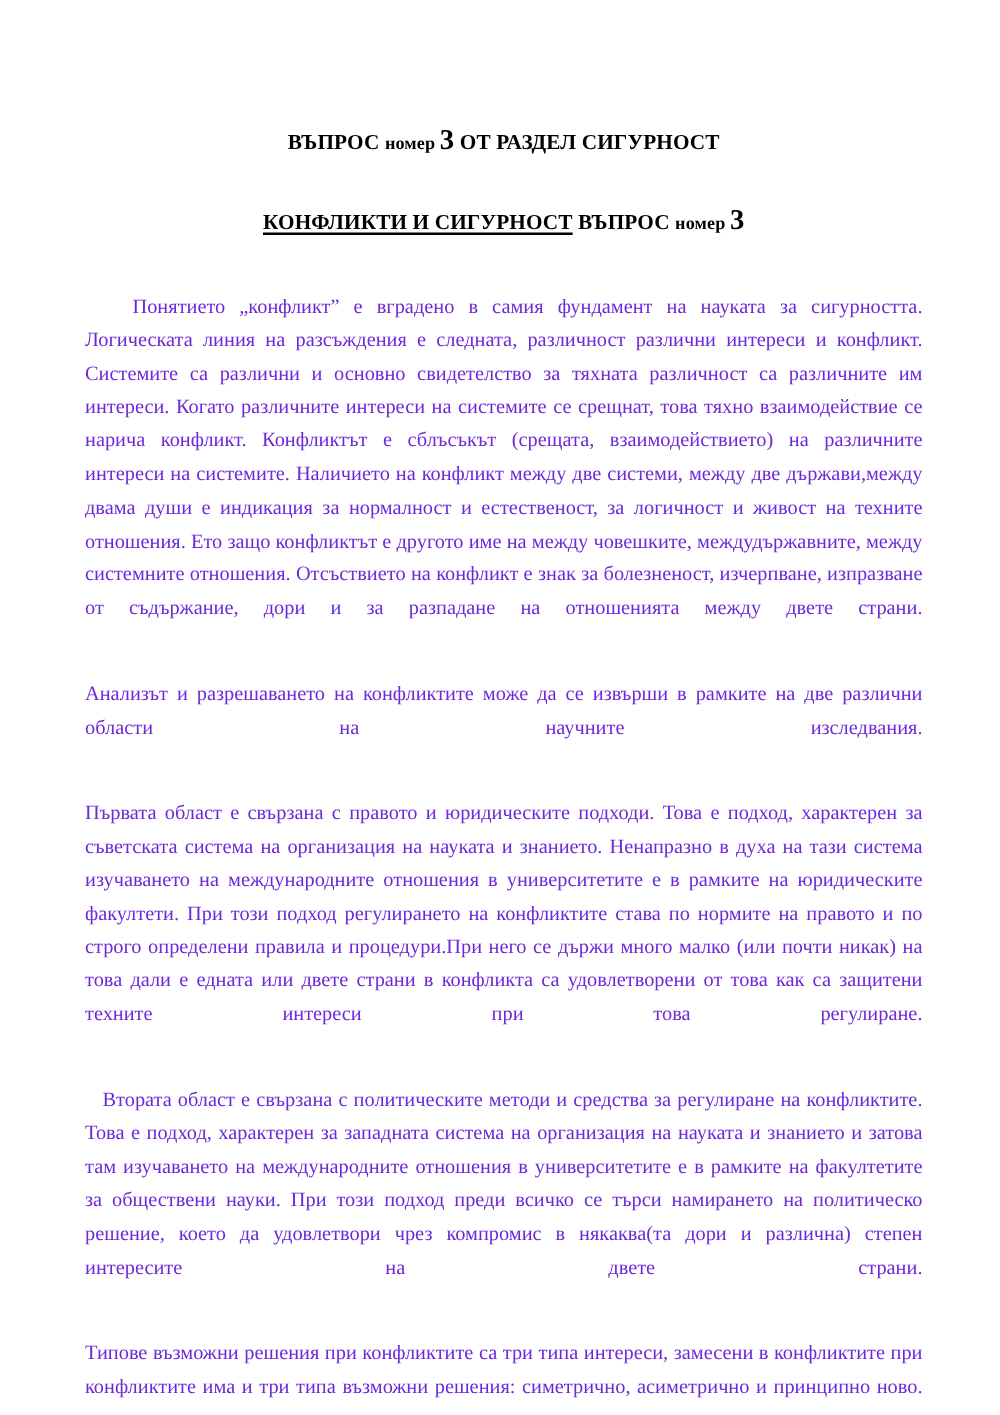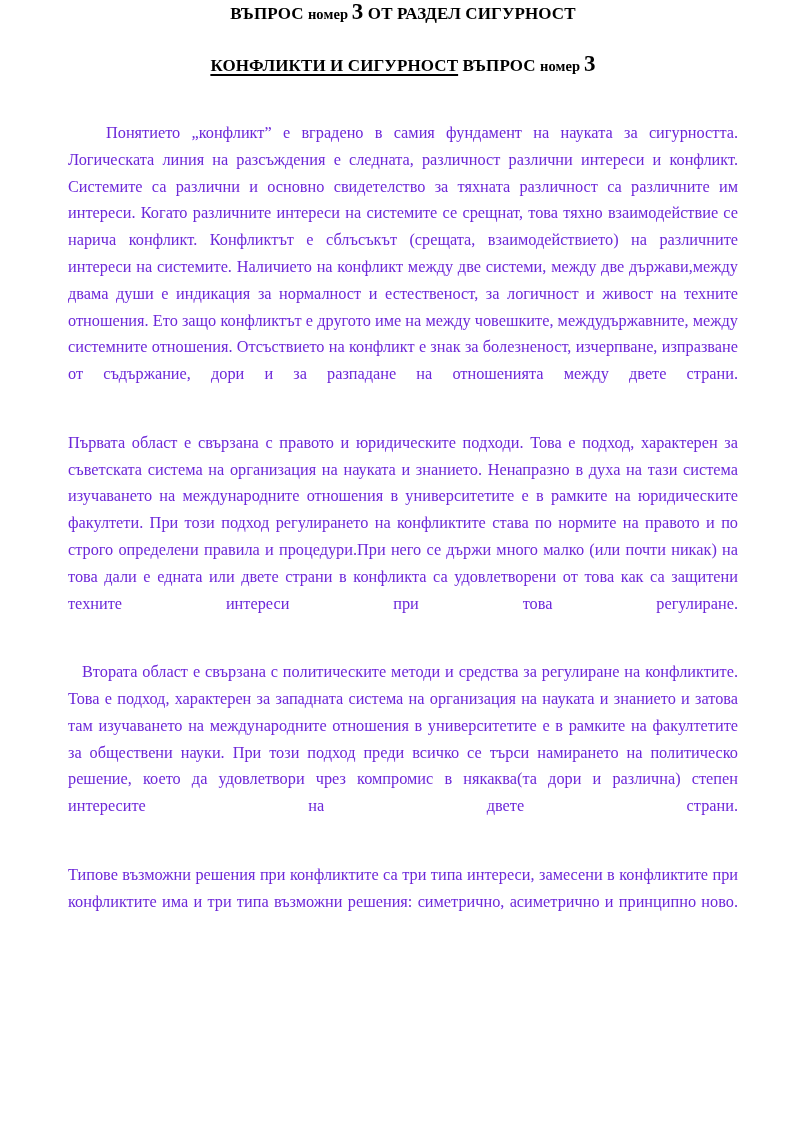--- a/index.html
+++ b/index.html
@@ -27,20 +27,21 @@
 
   .content {
     position: absolute;
     left: 68px;
     top: 0;
     width: 670px;
   }
 
   
   .heading-block {
+    padding-top: 100px;
   }
 
   .doc-heading {
     text-align: center;
     font-weight: bold;
     font-size: 17px;
     line-height: 1.0;
     letter-spacing: 0.1px;
     white-space: nowrap;
   }
@@ -49,21 +50,21 @@
     font-size: 23px;
     line-height: 1.0;
     vertical-align: baseline;
   }
 
   .doc-heading .small-caps-word {
     font-size: 14.5px;
   }
 
   .heading-2 {
-    margin-top: 29px;
+    margin-top: 41px;
   }
 
   .heading-2 .underlined {
     text-decoration: underline;
     text-decoration-thickness: 1.6px;
     text-underline-offset: 2.5px;
   }
 
   
   .body-block {
@@ -121,20 +122,21 @@
       <div class="doc-heading heading-2">
         <span class="underlined">КОНФЛИКТИ И СИГУРНОСТ</span><span> ВЪПРОС </span><span class="small-caps-word">номер </span><span class="big-num">3</span>
       </div>
 
     </div>
 
     <div class="body-block">
 
       <p class="para indent-first">Понятието „конфликт” е вградено в самия фундамент на науката за сигурността. Логическата линия на разсъждения е следната, различност   различни интереси и конфликт. Системите са различни и основно свидетелство за тяхната различност са различните им интереси. Когато различните интереси на системите се срещнат, това тяхно взаимодействие се нарича конфликт. Конфликтът е сблъсъкът (срещата, взаимодействието) на различните интереси на системите. Наличието на конфликт между две системи, между две държави,между двама души е индикация за нормалност и естественост, за логичност  и живост на техните отношения. Ето защо конфликтът е другото име на между човешките, междудържавните, между системните отношения. Отсъствието на конфликт е знак за болезненост, изчерпване, изпразване от съдържание, дори и за разпадане на отношенията между двете страни.</p>
 
+      <p class="para hang">Анализът и разрешаването на конфликтите може да се извърши в рамките на две различни области на научните изследвания.</p>
 
       <p class="para">Първата област е свързана с правото и юридическите подходи. Това е подход, характерен за съветската система на организация на науката и знанието. Ненапразно в духа на тази система изучаването на международните отношения в университетите е в рамките на юридическите факултети. При този подход регулирането на конфликтите става по нормите на правото и по строго определени правила и процедури.При него се държи много малко (или почти никак) на това дали е едната или двете страни в конфликта са удовлетворени от това как са защитени техните интереси при това регулиране.</p>
 
       <p class="para indent-small">Втората област е свързана с политическите методи и средства за регулиране на конфликтите. Това е подход, характерен за западната система на организация на науката и знанието и затова там изучаването на международните отношения в университетите е в рамките на факултетите за обществени науки. При този подход преди всичко се търси намирането на политическо решение, което да удовлетвори чрез компромис в някаква(та дори и различна) степен интересите на двете страни.</p>
 
       <p class="para">Типове възможни решения при конфликтите са три типа интереси, замесени в конфликтите при конфликтите има и три типа възможни решения: симетрично, асиметрично и принципно ново.</p>
 
     </div>
 
   </div>

